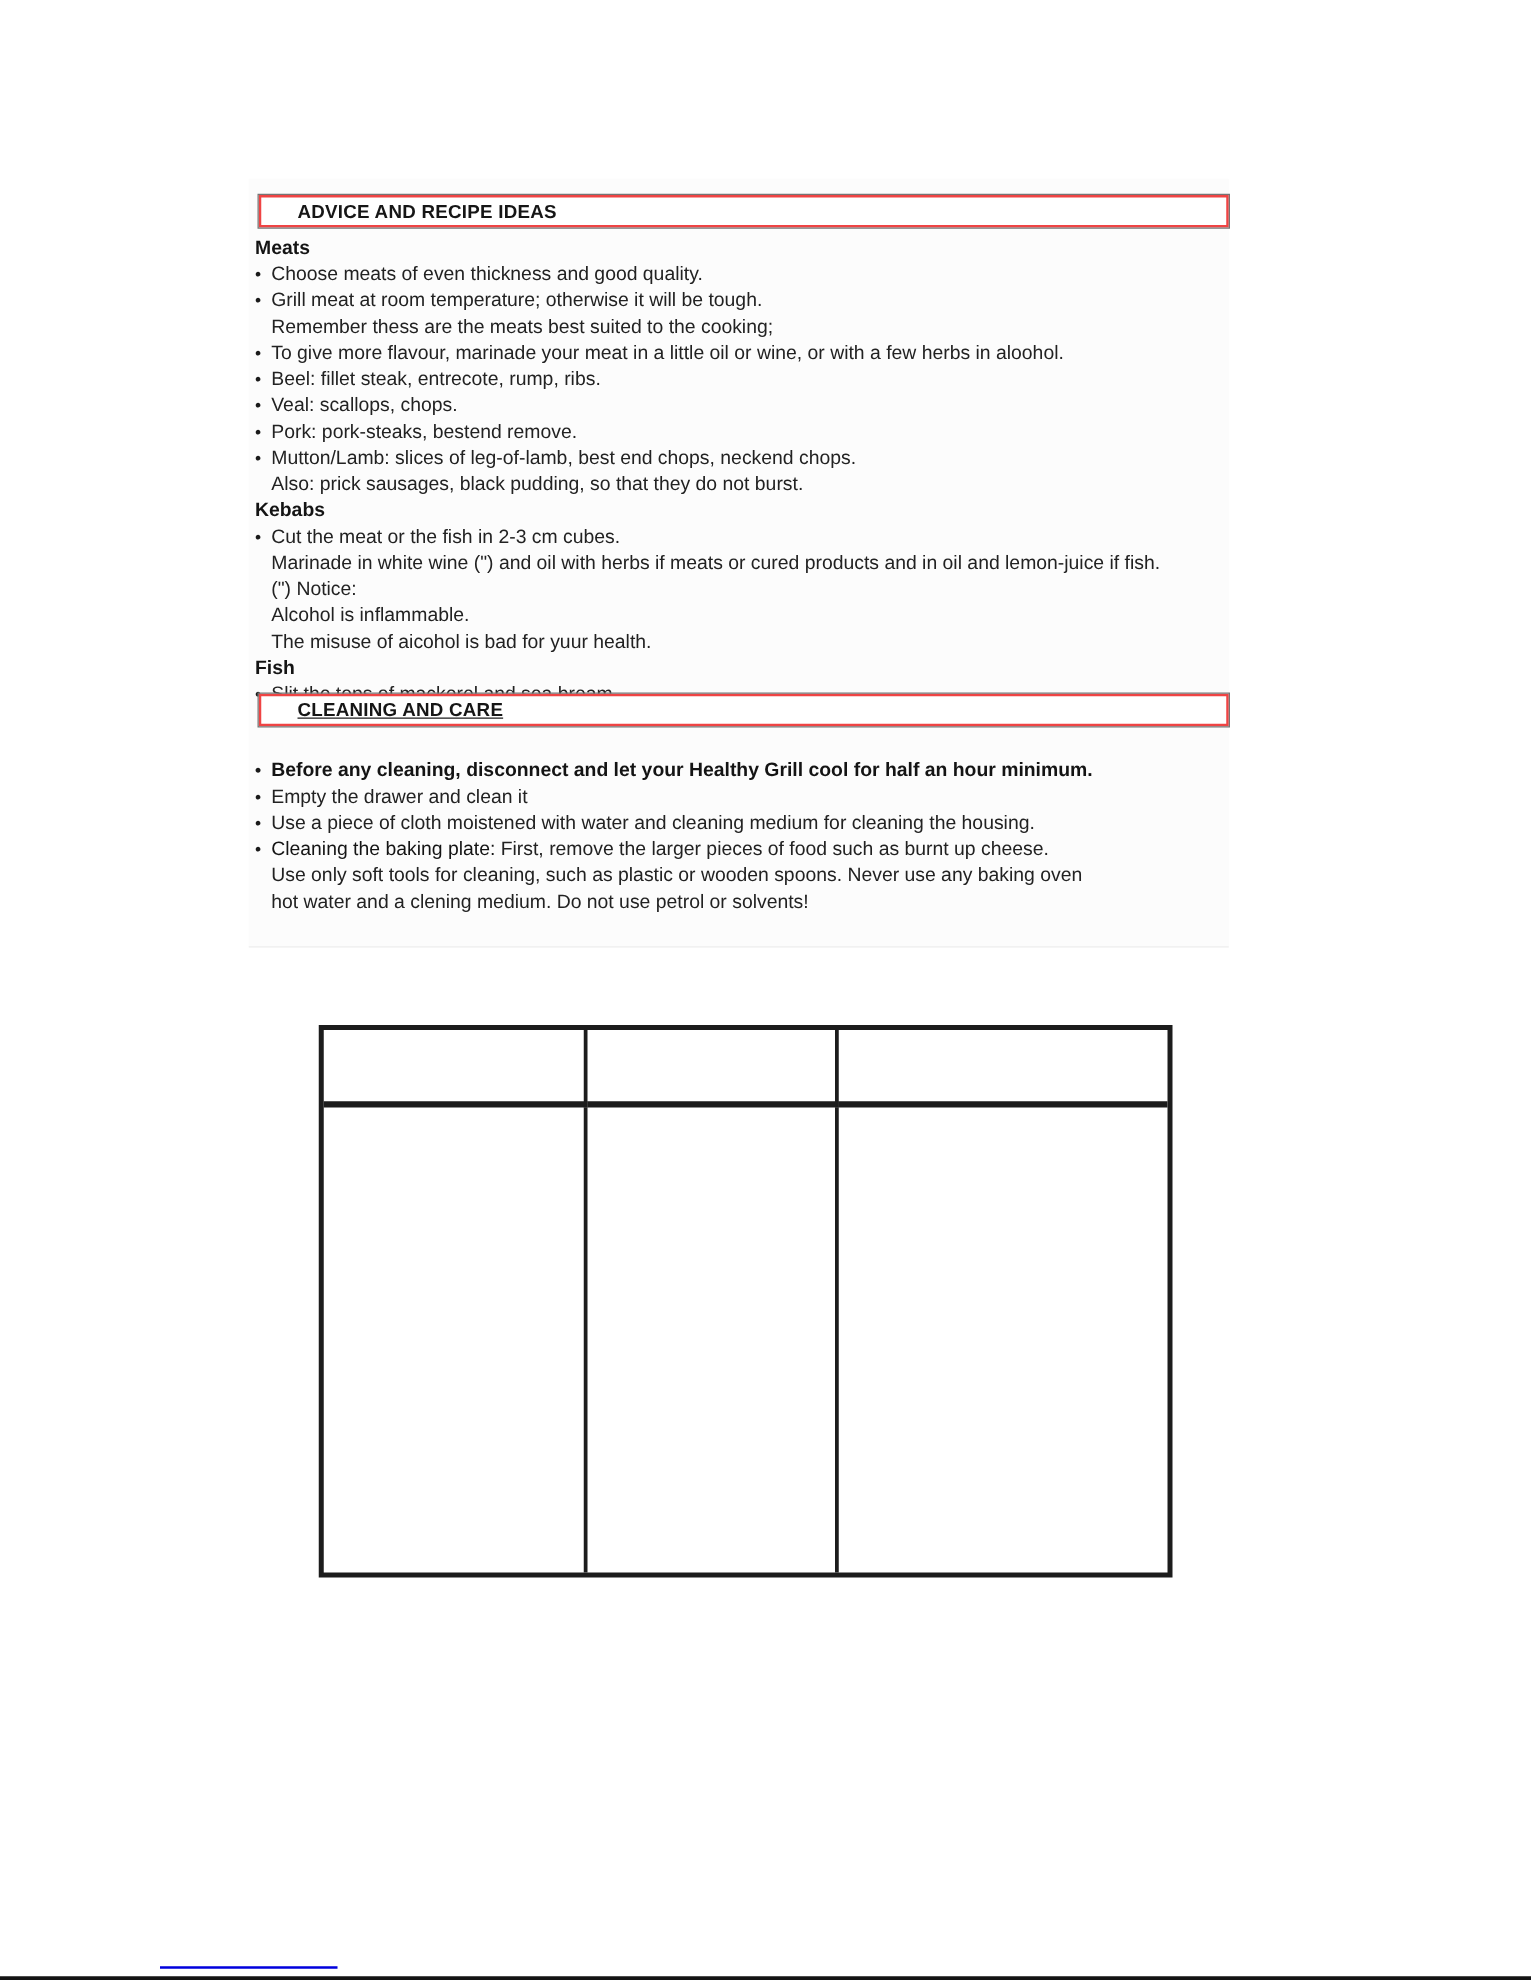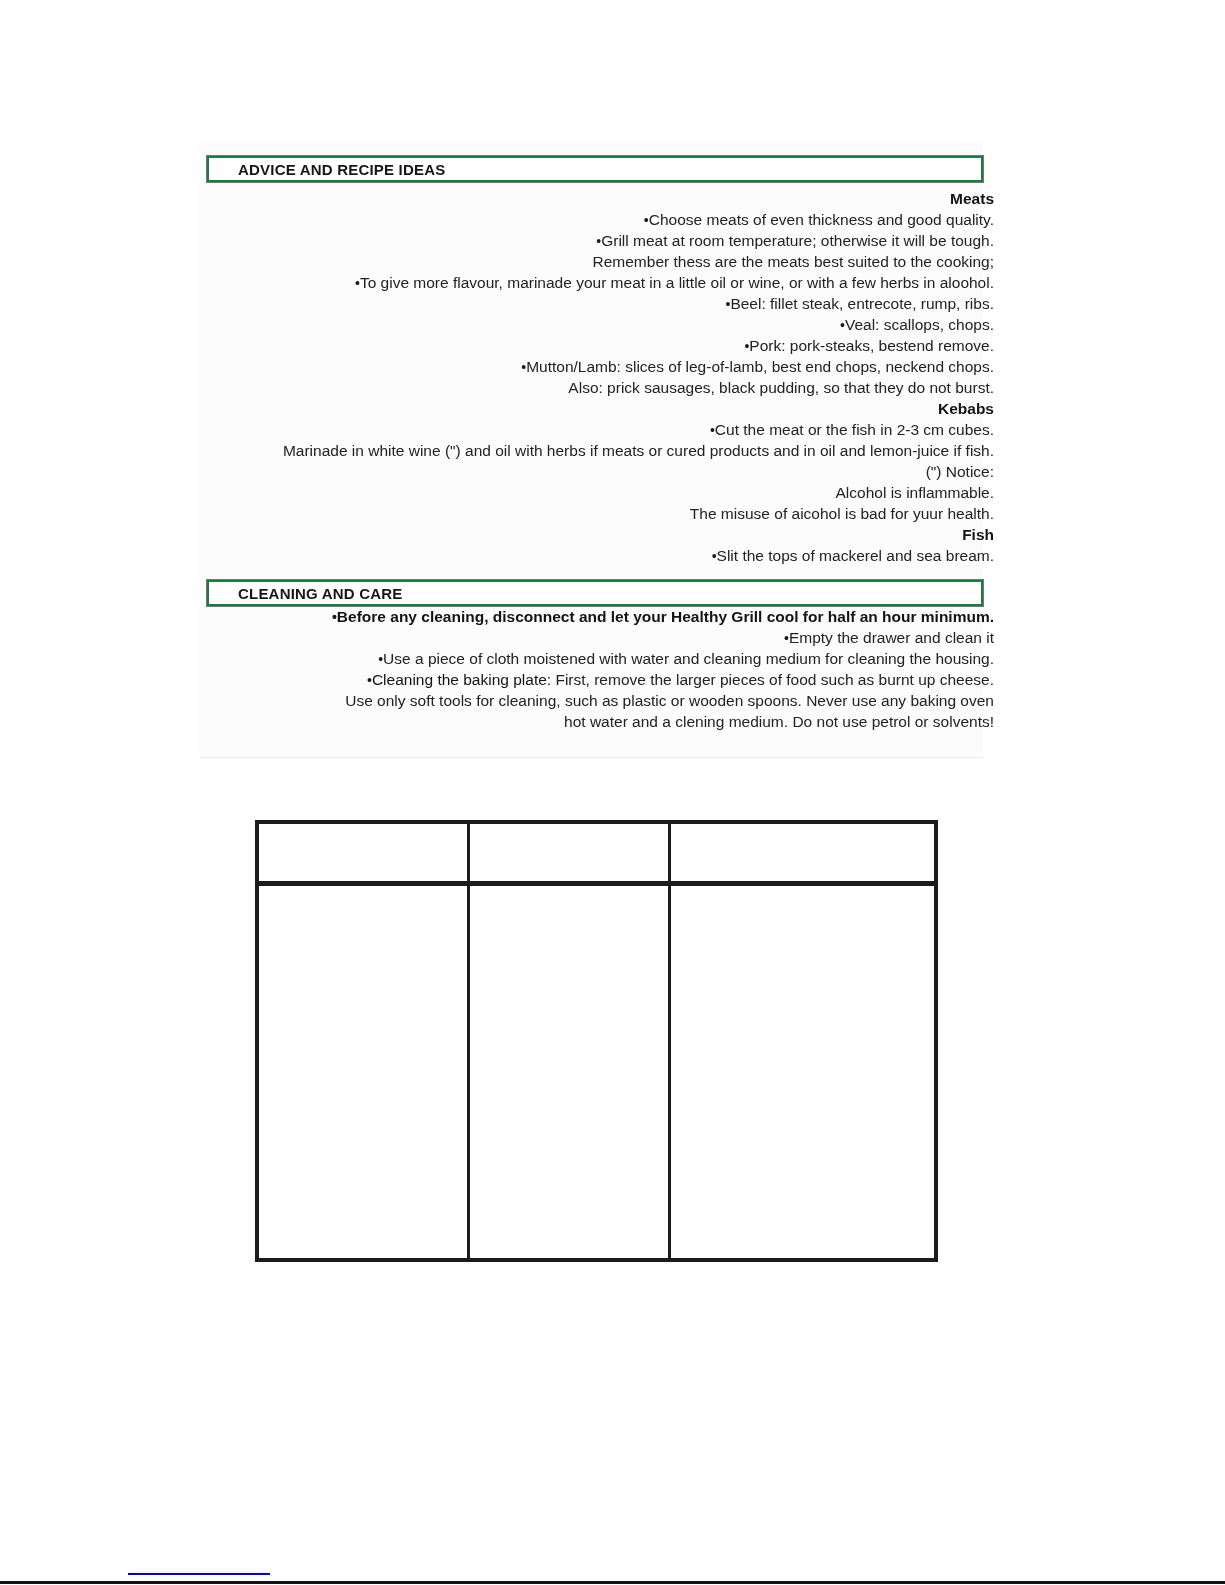--- a/index.html
+++ b/index.html
@@ -11,35 +11,35 @@
   }
   #page{position:relative;width:1225px;height:1585px;background:#ffffff;overflow:hidden;}
 
   .scan-region{
     position:absolute;left:199px;top:143px;width:784px;height:614px;
     background:#fcfcfc;border-bottom:1px solid #ededed;
   }
 
   .title-box{
     position:absolute;left:207px;width:772px;height:22px;
-    border:2px solid #15803d;
+    border:2px solid #ef4444;
     outline:1px solid #757575;
     background:#fff;
     display:flex;align-items:center;
     box-sizing:content-box;
   }
   .title-box .title-text{
     padding-left:29px;
     font-weight:bold;font-size:15px;letter-spacing:.2px;color:#161616;
     white-space:nowrap;
   }
   #advice-box{top:156px;}
-  #cleaning-box{top:580px;}
+  #cleaning-box{top:555px;text-decoration:underline;}
 
-  .text-block{position:absolute;left:204px;width:790px;font-size:15.5px;color:#222;text-align:right;}
+  .text-block{position:absolute;left:204px;width:790px;font-size:15.5px;color:#222;}
   #advice-block{top:188px;}
   #cleaning-block{top:606px;}
 
   .line{line-height:21px;height:21px;white-space:nowrap;}
   .line.h{font-weight:bold;color:#141414;}
   .line.bb{font-weight:bold;color:#141414;}
   .line .blt{display:inline-block;width:13px;font-size:14px;color:#1a1a1a;}
   .line.c{padding-left:13px;}
   .line b{font-weight:normal;color:#141414;}
 

